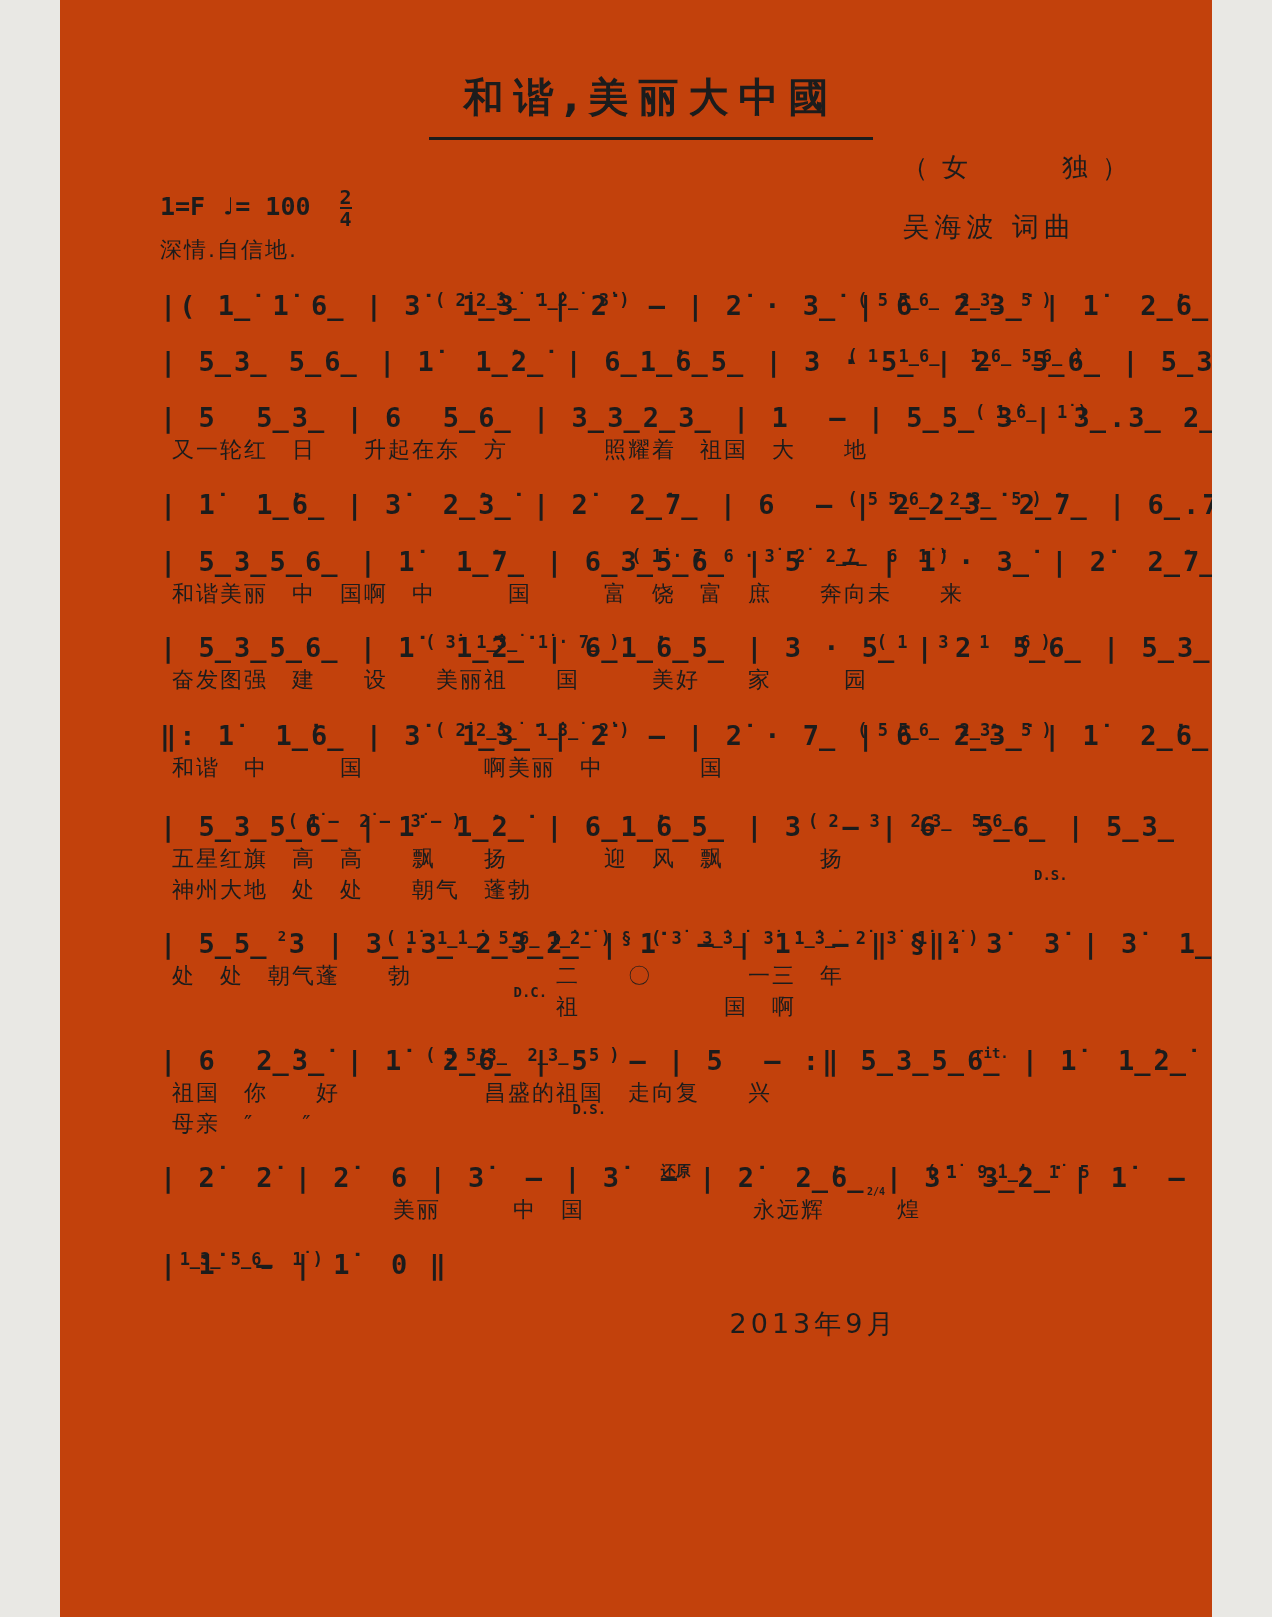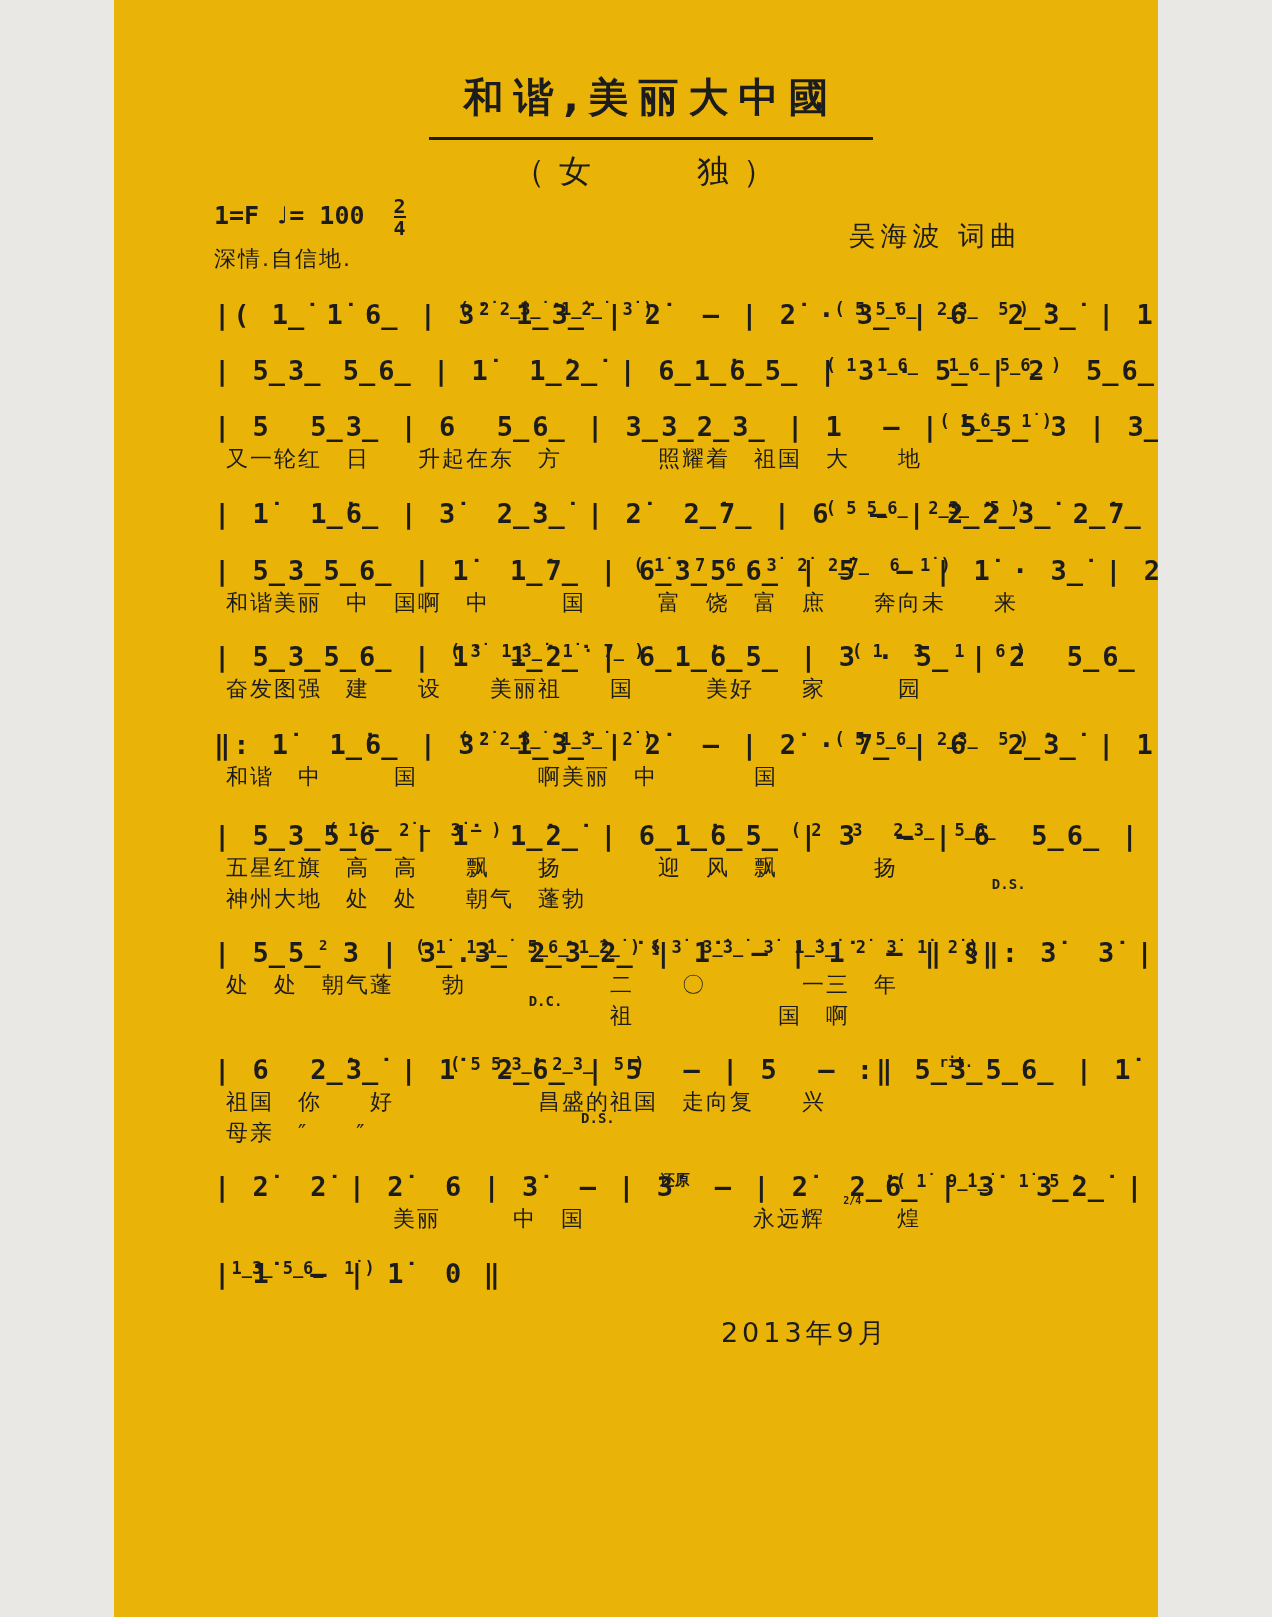--- a/index.html
+++ b/index.html
@@ -1,36 +1,36 @@
 <!DOCTYPE html>
 <html lang="zh"><head>
 <meta charset="utf-8">
 <style>
   html,body{margin:0;padding:0;background:#e9e8e4;}
   .page{
     position:relative;
-    width:1044px;height:1617px;
+    width:1152px;height:1617px;
     margin:0 auto;
-    background:#eab308;
+    background:#c2410c;
     box-sizing:border-box;
     padding:70px 70px 30px 100px;
     font-family:"DejaVu Sans",sans-serif;
     color:#1c1c1c;
     overflow:hidden;
   }
   
   .title-wrap{text-align:center;}
   .score-title{
     display:inline-block;
     font-size:40px;font-weight:bold;letter-spacing:10px;
     padding:0 34px 12px 34px;
     border-bottom:3px solid #1c1c1c;
   }
   .score-subtitle{
-    text-align:center;font-size:32px;letter-spacing:14px;margin-top:10px;
+    text-align:right;font-size:26px;letter-spacing:14px;margin-top:10px;
   }
   .meta-row{display:flex;justify-content:space-between;align-items:flex-start;margin-top:2px;}
   .tempo-block{font-size:25px;font-weight:bold;font-family:"DejaVu Sans Mono",monospace;}
   .meter{display:inline-flex;flex-direction:column;vertical-align:middle;margin-left:14px;line-height:1;font-size:20px;text-align:center;}
   .meter .den{border-top:2px solid #1c1c1c;}
   .expression{font-size:22px;margin-top:6px;letter-spacing:2px;font-family:"DejaVu Sans",sans-serif;font-weight:normal;}
   .composer-credit{font-size:27px;letter-spacing:5px;margin-top:22px;margin-right:66px;}
   
   .score{margin-top:4px;}
   .system{position:relative;}

